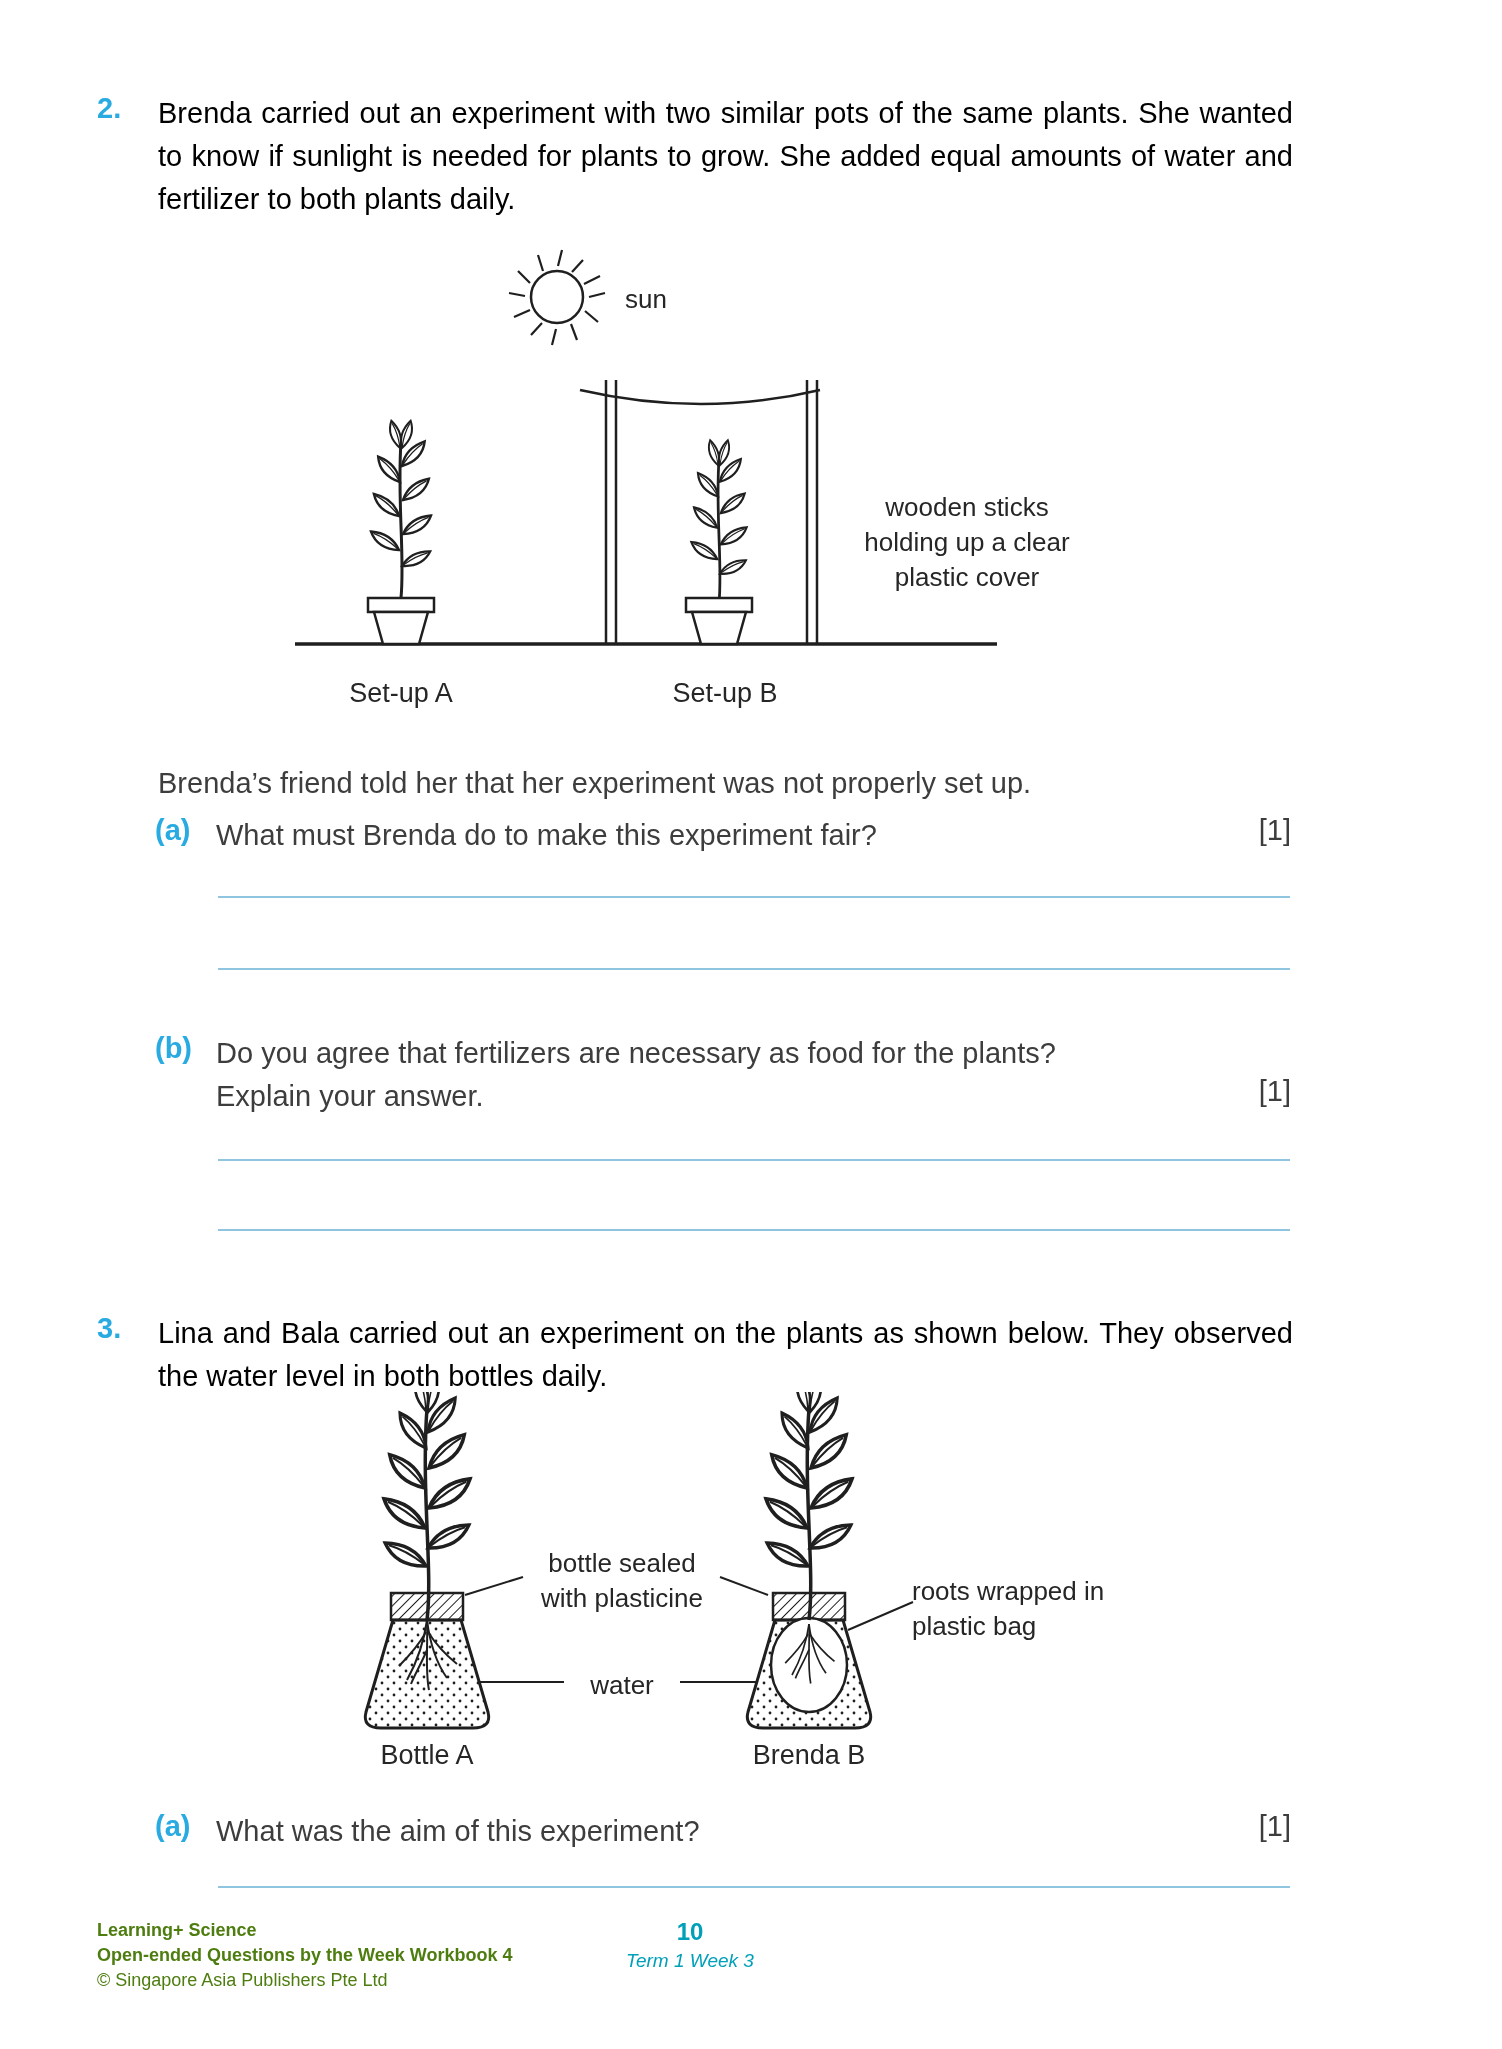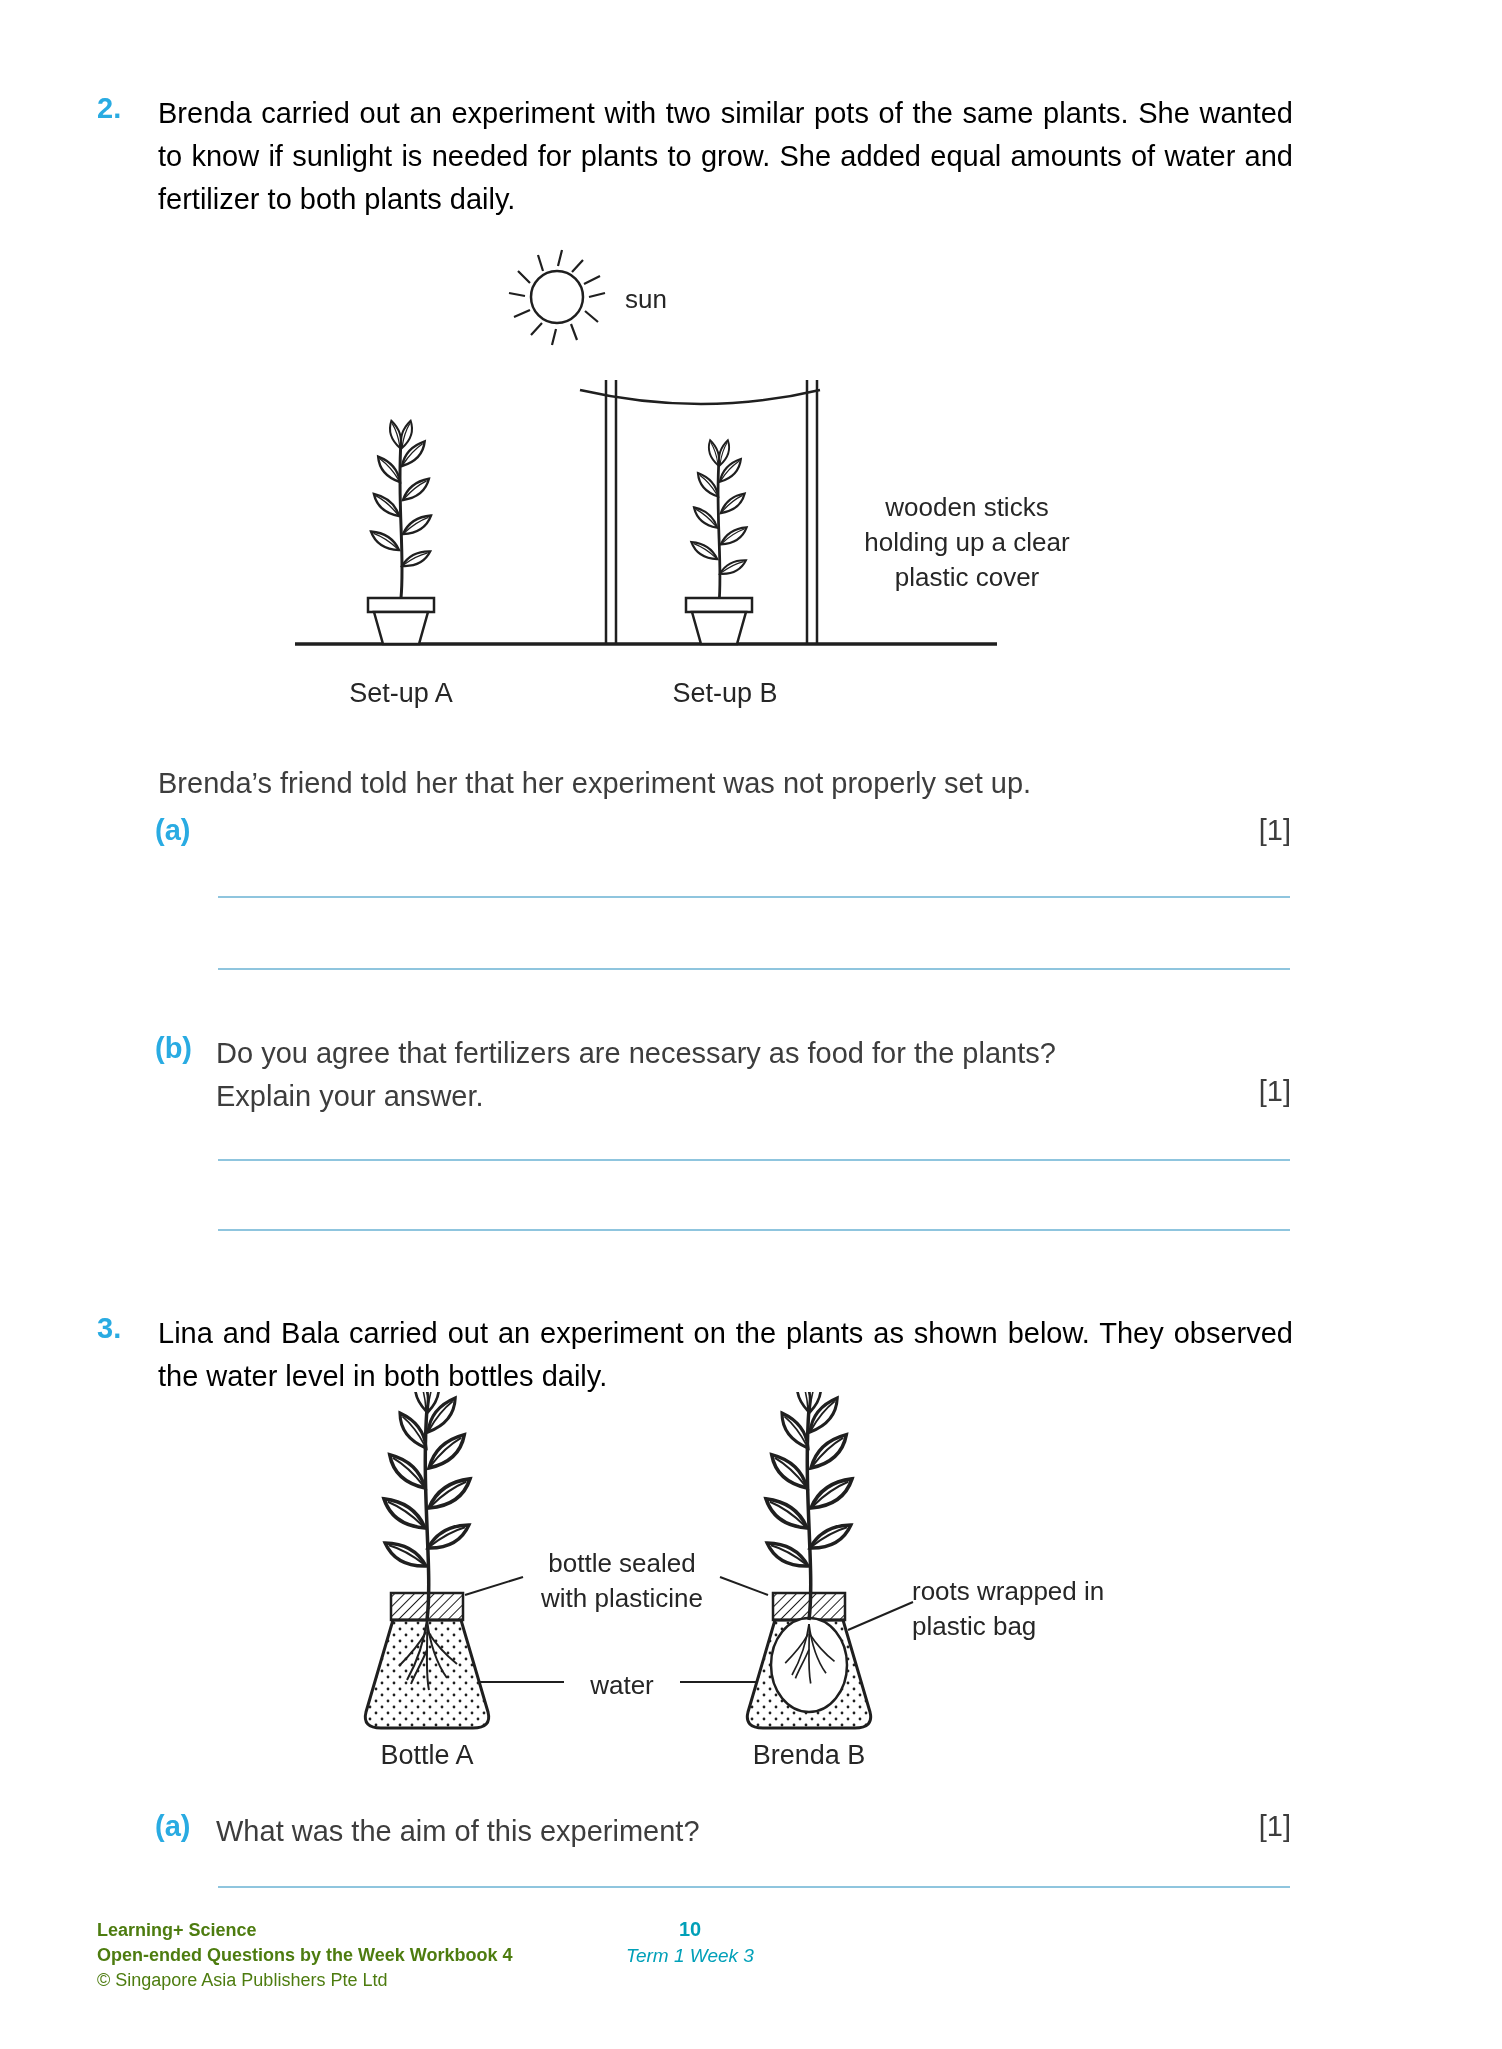--- a/index.html
+++ b/index.html
@@ -75,21 +75,21 @@
   }
   .footer-left .b { font-weight: bold; }
   .footer-center {
     position: absolute;
     left: 540px;
     top: 1918px;
     width: 300px;
     text-align: center;
     color: #00a0b8;
   }
-  .footer-page { font-weight: bold; font-size: 20px; }
+  .footer-page { font-weight: bold; font-size: 24px; }
   .footer-week { font-style: italic; font-size: 19px; margin-top: 4px; }
 </style>
 </head>
 <body>
 
 <div class="page">
 
   <div class="qnum" style="left:97px; top:92px;">2.</div>
   <p class="qbody" style="left:158px; top:92px; width:1135px;">Brenda carried out an experiment with two similar pots of the same plants. She wanted to know if sunlight is needed for plants to grow. She added equal amounts of water and fertilizer to both plants daily.</p>
 
@@ -164,20 +164,21 @@
 
     <div class="dlabel" style="left:345px; top:42px;">sun</div>
     <div class="dlabel center" style="left:562px; top:250px; width:250px;">wooden sticks holding up a clear plastic cover</div>
     <div class="dlabel big center" style="left:41px; top:436px; width:160px;">Set-up A</div>
     <div class="dlabel big center" style="left:365px; top:436px; width:160px;">Set-up B</div>
   </div>
 
   <p class="note" style="left:158px; top:762px; width:1150px;">Brenda’s friend told her that her experiment was not properly set up.</p>
 
   <div class="plabel" style="left:155px; top:814px;">(a)</div>
+  <div class="ptext" style="left:216px; top:814px; width:1000px;">What must Brenda do to make this experiment fair?</div>
   <div class="marks" style="right:211px; top:814px;">[1]</div>
   <div class="ansline" style="top:896px;"></div>
   <div class="ansline" style="top:968px;"></div>
 
   <div class="plabel" style="left:155px; top:1032px;">(b)</div>
   <div class="ptext" style="left:216px; top:1032px; width:1030px;">Do you agree that fertilizers are necessary as food for the plants?</div>
   <div class="ptext" style="left:216px; top:1075px; width:1030px;">Explain your answer.</div>
   <div class="marks" style="right:211px; top:1075px;">[1]</div>
   <div class="ansline" style="top:1159px;"></div>
   <div class="ansline" style="top:1229px;"></div>

